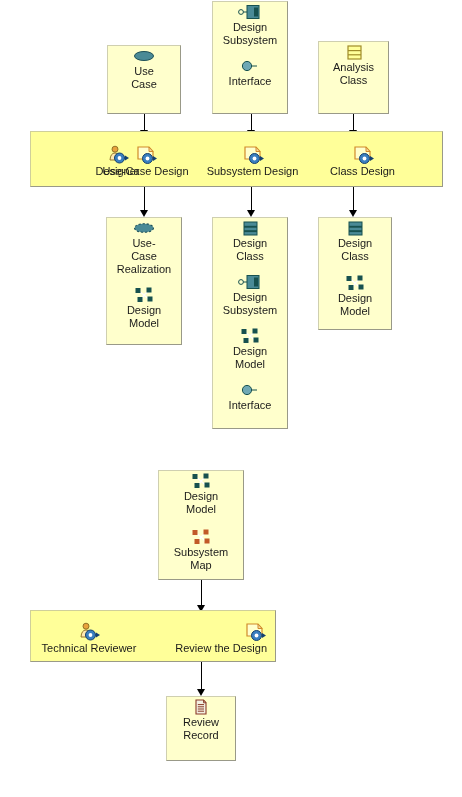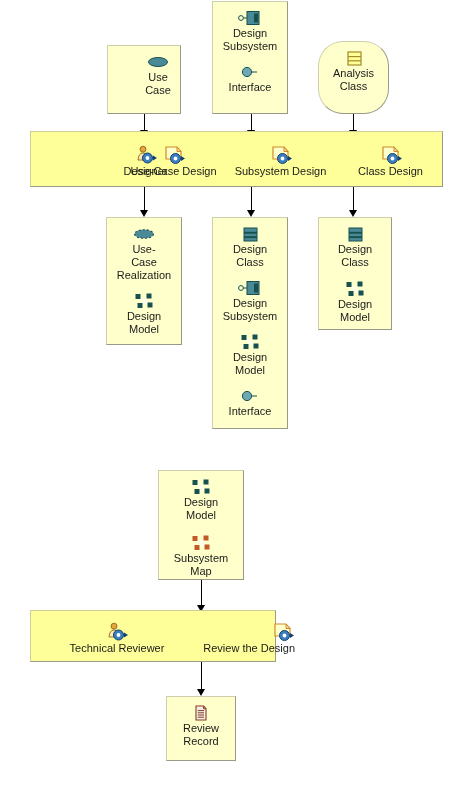--- a/index.html
+++ b/index.html
@@ -24,36 +24,34 @@
 
   
   .artifact-box {
     position: absolute;
     background: #ffffcc;
     border: 1px solid #cfcfb0;
     border-right-color: #999988;
     border-bottom-color: #999988;
     box-sizing: border-box;
     text-align: center;
-    padding-top: 6px;
   }
   .band {
     position: absolute;
     background: #ffff99;
     border: 1px solid #cfcf9a;
     border-right-color: #9a9a88;
     border-bottom-color: #9a9a88;
     box-sizing: border-box;
   }
 
   .node {
     position: absolute;
     text-align: center;
     width: 110px;
-    margin-left: 28px;
   }
   .node .label {
     display: block;
     line-height: 13px;
     white-space: pre-line;
     color: #1a1a1a;
   }
   .icon-wrap {
     display: block;
     height: 20px;
@@ -125,21 +123,21 @@
       <span class="icon-wrap">
         <svg width="24" height="14" viewBox="0 0 24 14">
           <circle cx="9" cy="7" r="4.6" fill="#6fa8b4" stroke="#17514f" stroke-width="1"></circle>
           <line x1="13.6" y1="7" x2="19" y2="7" stroke="#17514f" stroke-width="1"></line>
         </svg>
       </span>
       <span class="label">Interface</span>
     </div>
   </div>
 
-  <div class="artifact-box" style="left:318px; top:41px; width:71px; height:73px;border-radius:25px;">
+  <div class="artifact-box" style="left:318px; top:41px; width:71px; height:73px;">
     <div class="stack-item">
       <span class="icon-wrap">
         <svg width="20" height="17" viewBox="0 0 20 17">
           <rect x="4" y="2" width="13" height="13" fill="#ffff99" stroke="#a08c28" stroke-width="1.2"></rect>
           <line x1="4" y1="6.6" x2="17" y2="6.6" stroke="#a08c28" stroke-width="1.2"></line>
           <line x1="4" y1="10.8" x2="17" y2="10.8" stroke="#a08c28" stroke-width="1.2"></line>
         </svg>
       </span>
       <span class="label">Analysis
 Class</span>

